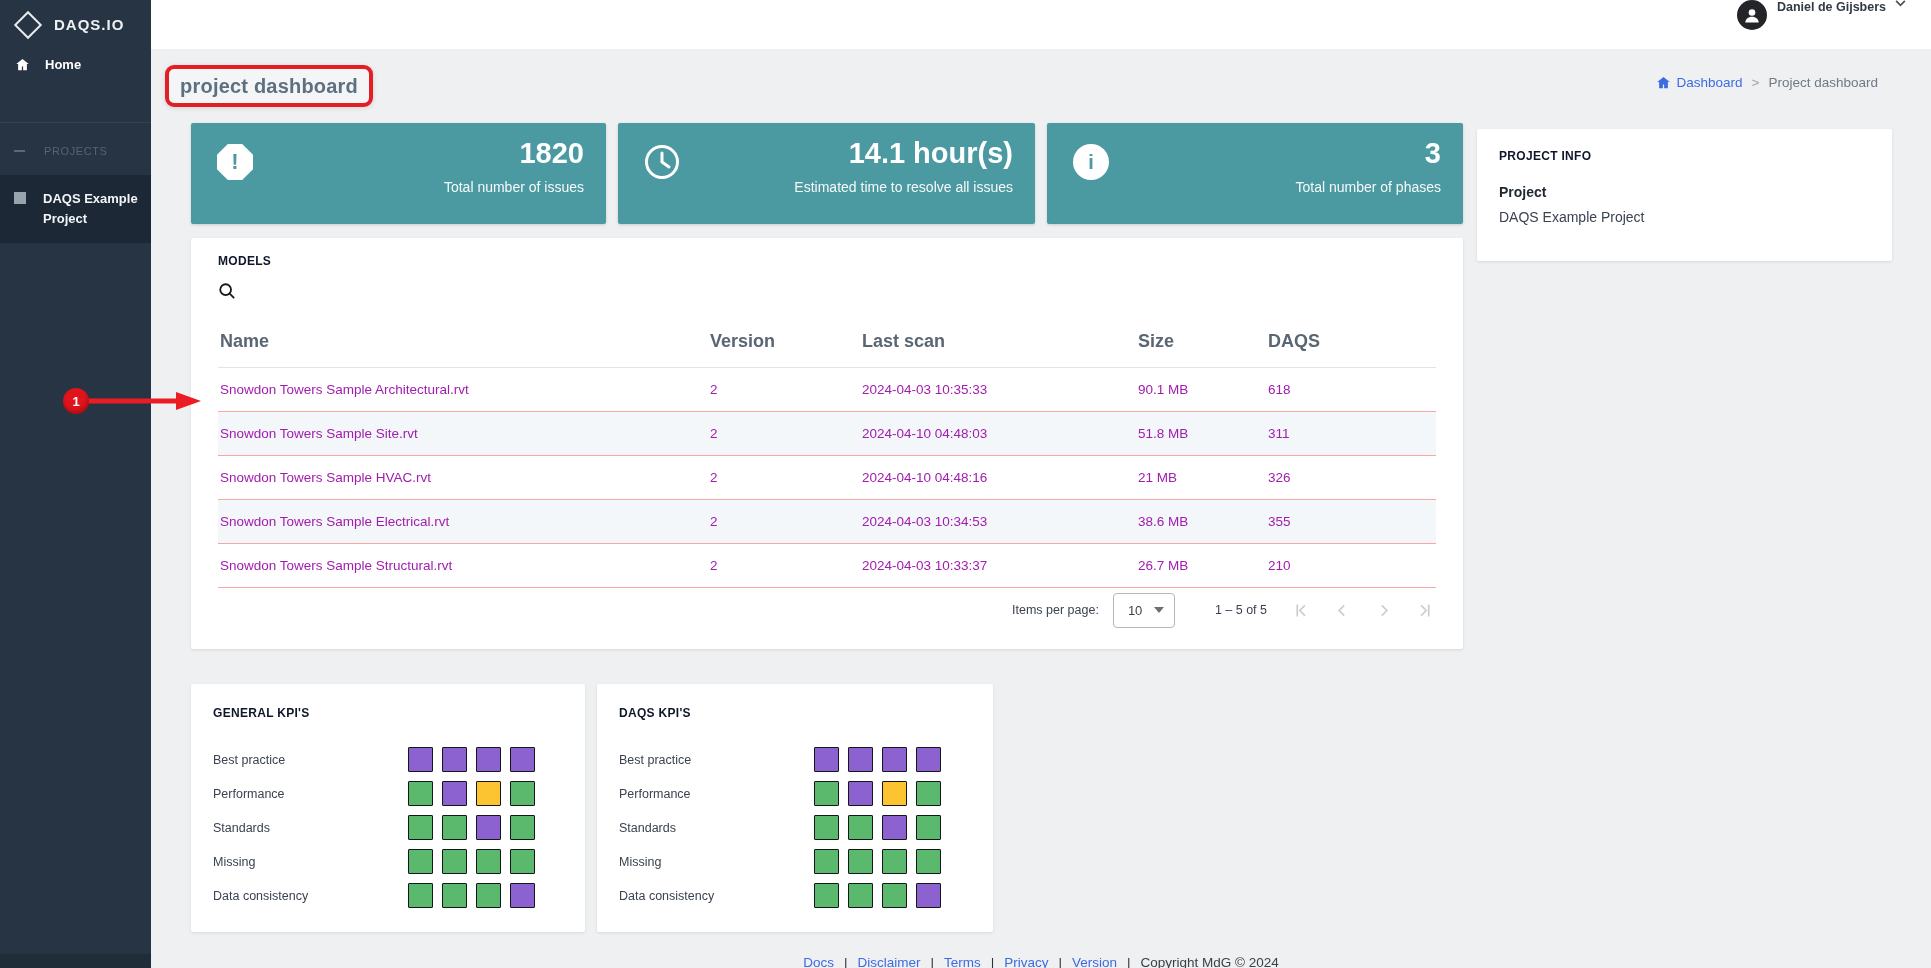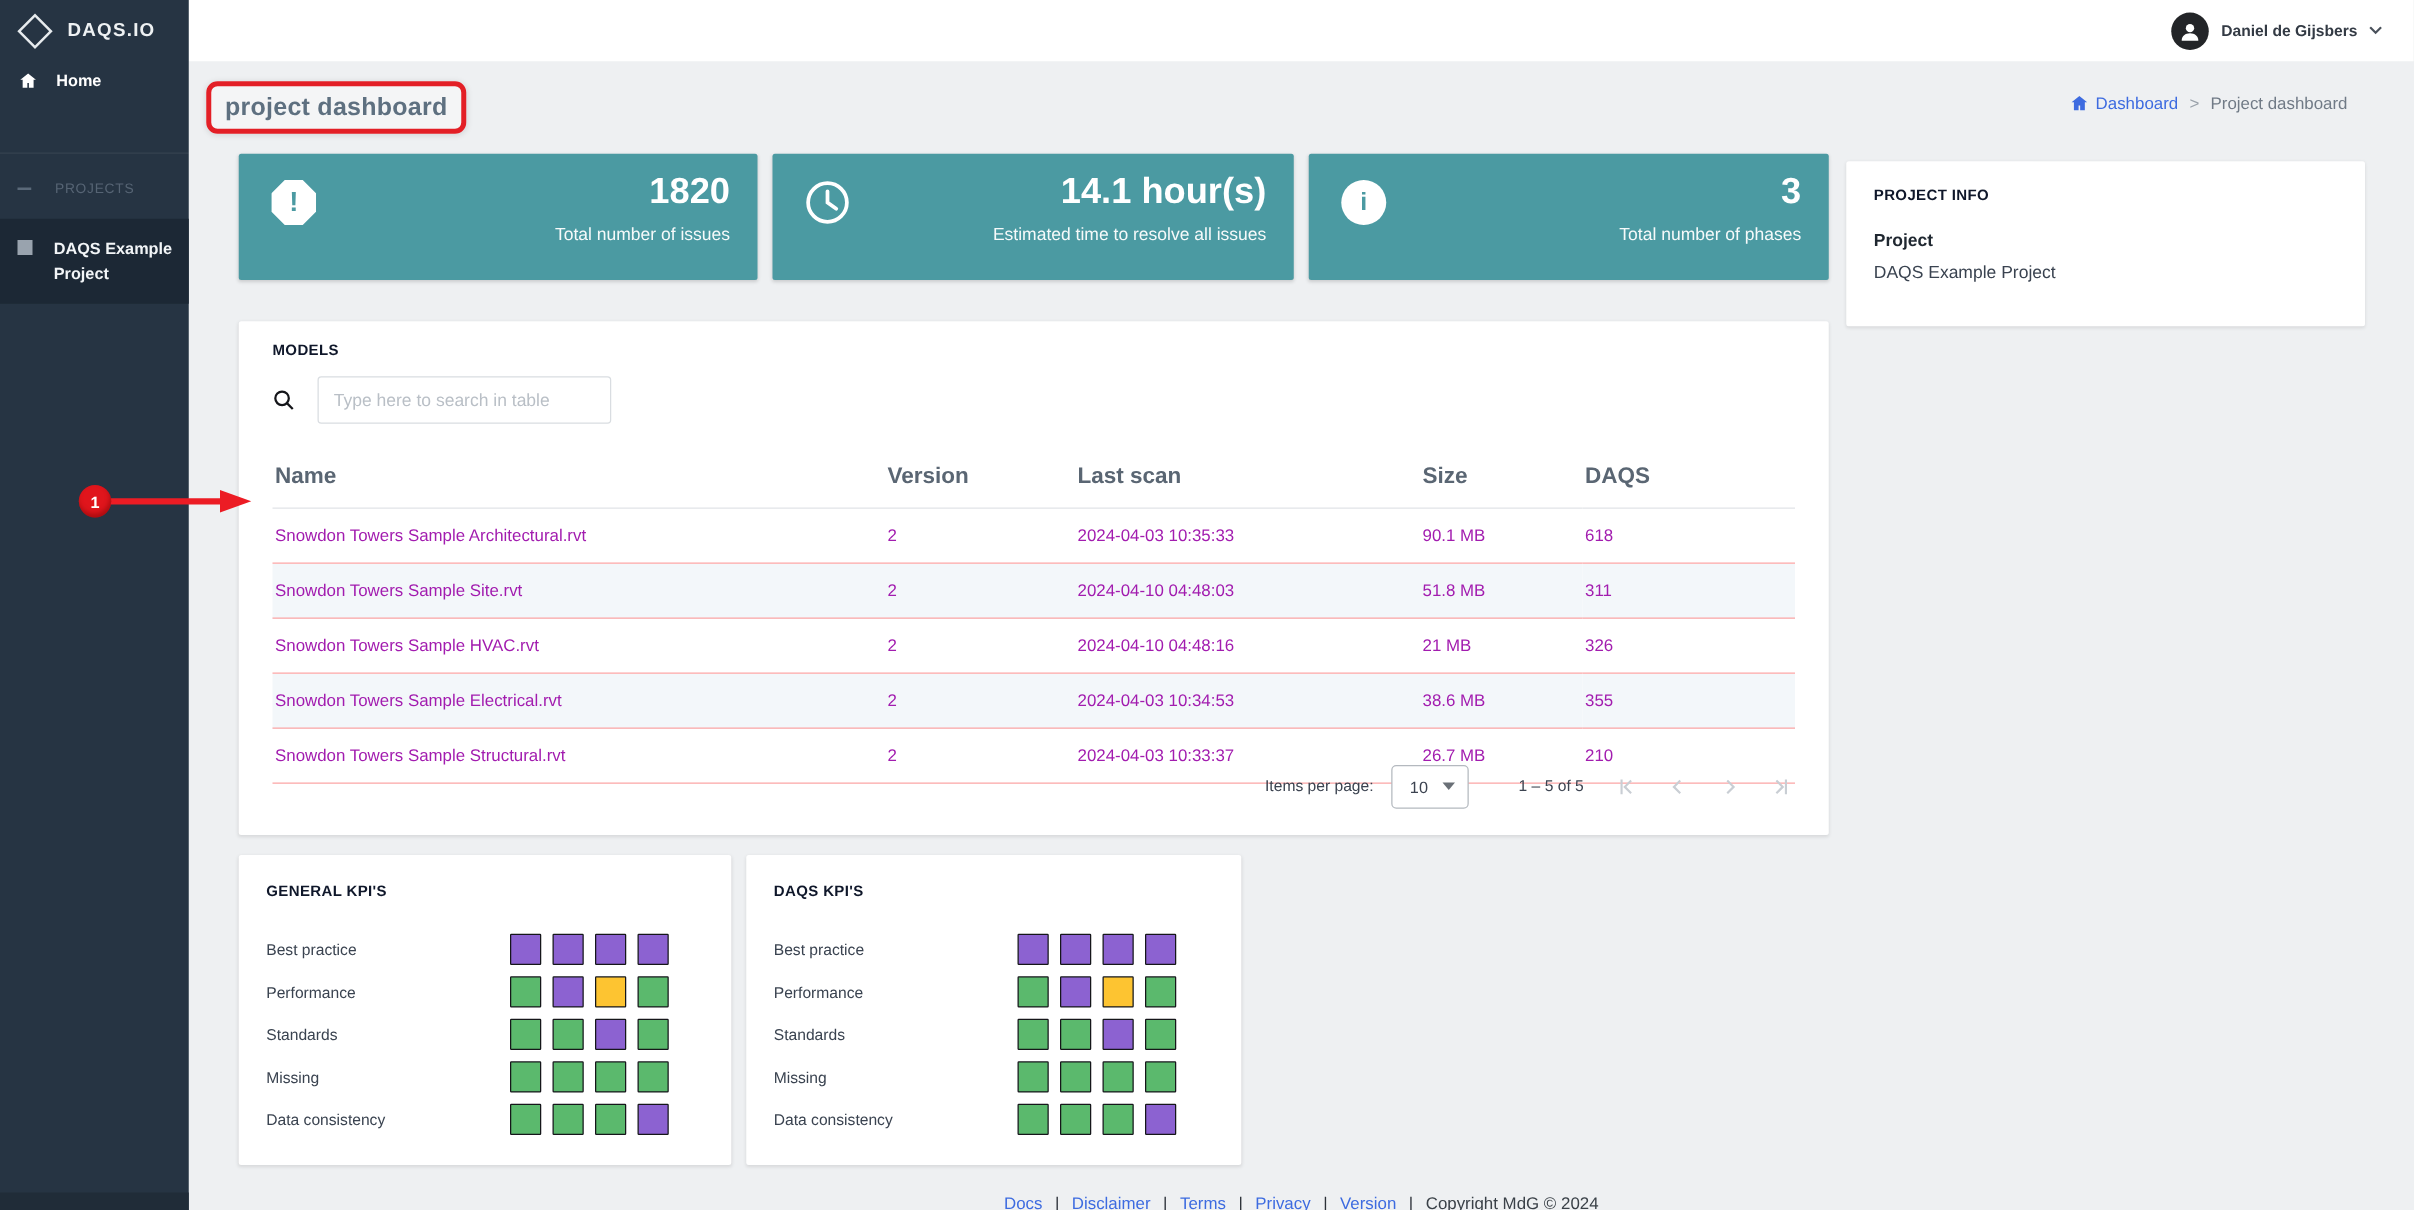--- a/index.html
+++ b/index.html
@@ -19,21 +19,21 @@
   .nav-section { margin-top:25px; border-top:1px solid rgba(255,255,255,0.07); padding-top:22px; display:flex; align-items:center; padding-left:14px; }
   .dash-icon { width:11px; height:2px; background:#5a6979; }
   .nav-section .section-label { color:#566474; font-size:11px; font-weight:400; letter-spacing:0.6px; margin-left:19px; }
   .nav-project { margin-top:18px; background:#1c2835; padding:14px 12px 14px 14px; display:flex; cursor:pointer; }
   .square-icon { width:12px; height:12px; background:#99a3ae; margin-top:3px; flex:0 0 auto; }
   .nav-project .nav-label { color:#f2f5f7; font-size:13px; font-weight:600; line-height:20px; margin-left:17px; }
   .sidebar-bottom { position:absolute; left:0; bottom:0; width:100%; height:14px; background:#202c38; }
 
   
   .topbar { position:absolute; left:151px; top:0; width:1780px; height:49px; background:#ffffff; z-index:4; }
-  .user-menu { position:absolute; right:25px; top:0; height:49px; display:flex; align-items:center; cursor:pointer; }
+  .user-menu { position:absolute; right:25px; top:0; height:49px; display:flex; cursor:pointer; }
   .avatar { width:30px; height:30px; border-radius:50%; background:#232528; display:flex; align-items:center; justify-content:center; }
   .avatar svg { width:20px; height:20px; }
   .user-name { font-size:12.5px; font-weight:700; color:#333a44; margin-left:10px; }
   .user-caret { margin-left:9px; width:11px; height:7px; }
 
   
   .title-box { position:absolute; left:165px; top:65px; width:208px; height:42px; border:4px solid #e31f26; border-radius:9px; display:flex; align-items:center; justify-content:center; background:rgba(255,255,255,0.35); box-shadow:0 1px 5px rgba(0,0,0,0.12); z-index:6; }
   .page-title { font-size:20px; font-weight:700; color:#5e7080; letter-spacing:0.2px; }
   .breadcrumb { position:absolute; right:53px; top:75px; display:flex; align-items:center; z-index:4; }
   .breadcrumb .bc-home-icon { width:15px; height:15px; fill:#3d6be0; margin-right:5px; }
@@ -55,21 +55,21 @@
   
   .card { position:absolute; background:#ffffff; border-radius:2px; box-shadow:0 1px 3px rgba(0,0,0,0.1); }
   .card-title { font-size:12px; font-weight:700; color:#0f172a; letter-spacing:0.3px; }
 
   
   .project-info { left:1477px; top:129px; width:415px; height:132px; padding:20px 22px; }
   .pi-field-label { margin-top:21px; font-size:14px; font-weight:700; color:#1f2730; }
   .pi-field-value { margin-top:9px; font-size:14px; color:#3a4350; }
 
   
-  .models { left:191px; top:238px; width:1272px; height:411px; padding-top:16px;margin-top:19px; }
+  .models { left:191px; top:238px; width:1272px; height:411px; padding-top:16px; }
   .models .card-title { padding-left:27px; }
   .search-row { display:flex; align-items:center; margin:14px 0 0 27px; }
   .search-icon { width:18px; height:18px; }
   .search-input { margin-left:18px; width:235px; height:38px; border:1px solid #d9dde1; border-radius:3px; font-size:14px; color:#3a4350; padding:0 12px; outline:none; font-family:"Liberation Sans",sans-serif; }
   .search-input::placeholder { color:#b9bfc6; }
 
   table.models-table { width:1218px; margin:16px 27px 0; border-collapse:collapse; table-layout:fixed; }
   .models-table th { text-align:left; font-size:18px; font-weight:700; color:#5a6673; padding:15px 6px 15px 2px; border-bottom:1px solid #e1e4e8; }
   .models-table td { font-size:13.5px; color:#a21caf; padding:14px 6px 14px 2px; border-bottom:1px solid #fca5a5; }
   .models-table tbody tr:nth-child(even) { background:#f3f7fa; }
@@ -187,21 +187,20 @@
     <div class="pi-field-value">DAQS Example Project</div>
   </section>
 
   <section class="card models">
     <div class="card-title">MODELS</div>
     <div class="search-row">
       <svg class="search-icon" viewBox="0 0 20 20">
           <circle cx="8.5" cy="8.5" r="6" stroke="#15161a" stroke-width="2" fill="none"></circle>
           <path d="M13 13l5 5" stroke="#15161a" stroke-width="2"></path>
         </svg>
-      <input class="search-input" type="text" placeholder="Type here to search in table" style="">
     </div>
     <table class="models-table">
       <colgroup>
           <col style="width:490px">
           <col style="width:152px">
           <col style="width:276px">
           <col style="width:130px">
           <col style="width:170px">
         </colgroup>
       <thead>

